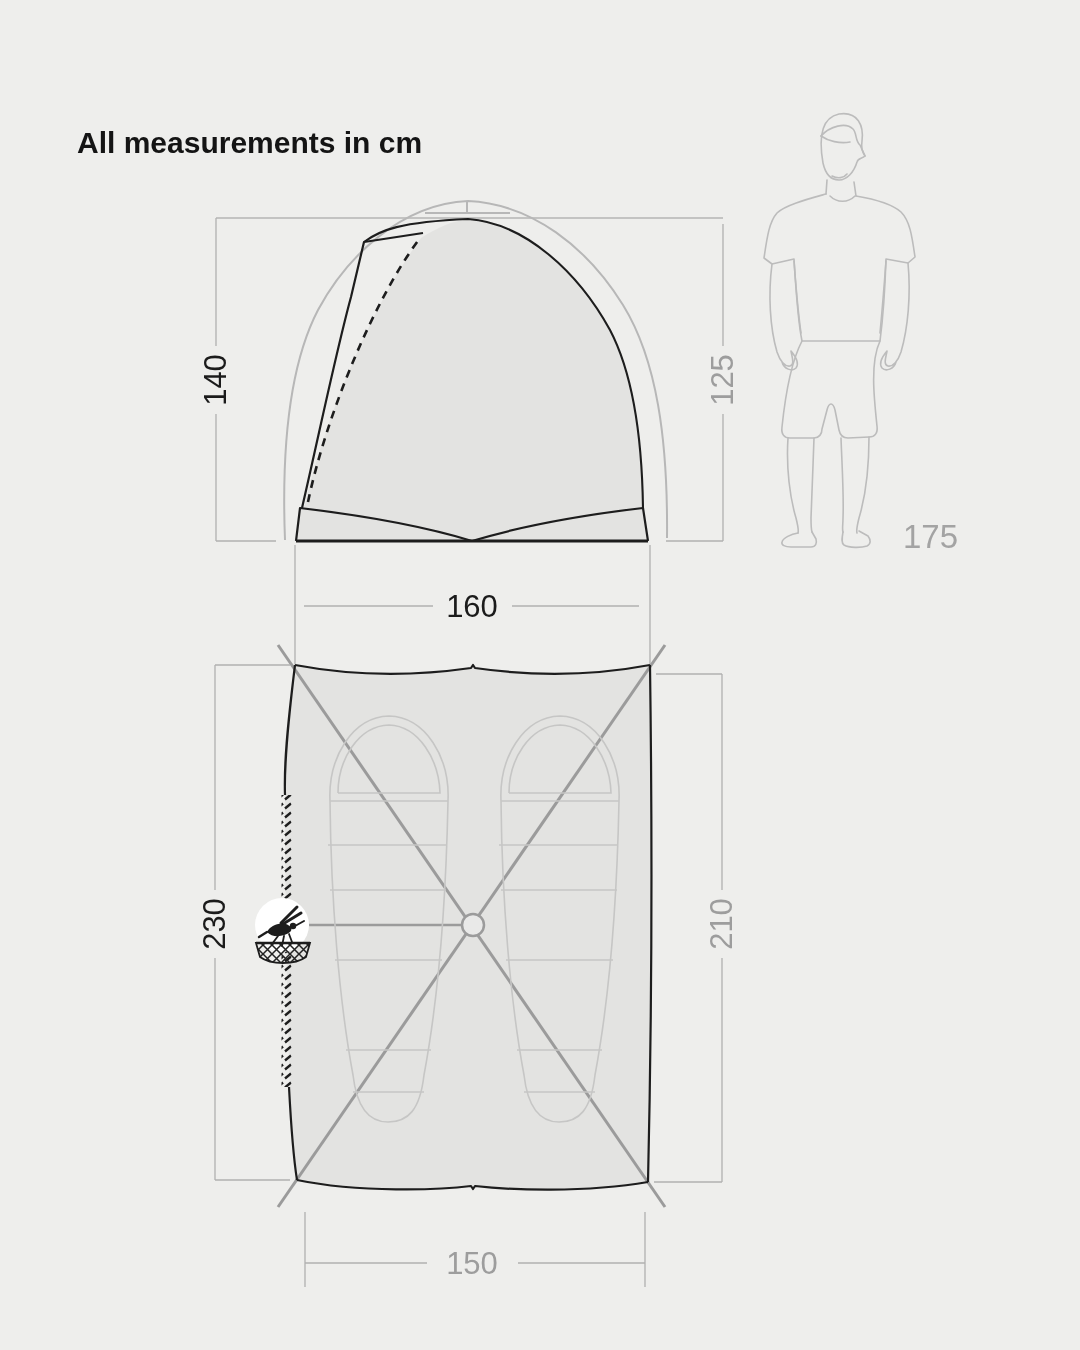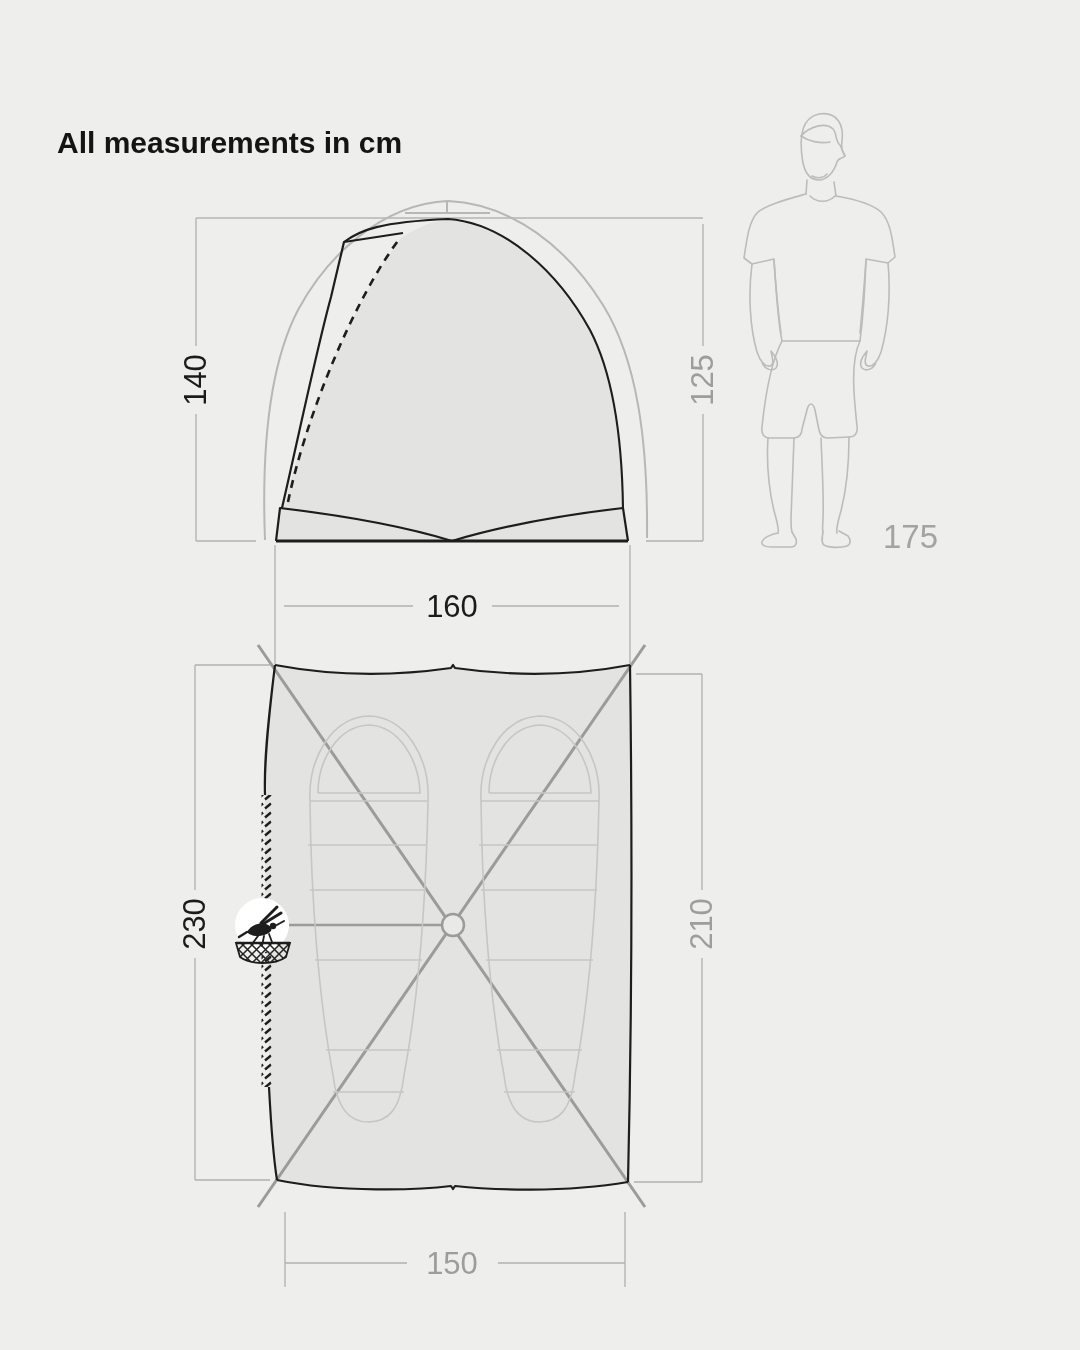--- a/index.html
+++ b/index.html
@@ -2,21 +2,21 @@
 <html><head>
 <meta charset="utf-8">
 <style>
   html,body{margin:0;padding:0;}
   body{
     width:1080px;height:1350px;
     background:#eeeeec;
     font-family:"Liberation Sans", sans-serif;
     overflow:hidden;
   }
-  .stage{position:relative;width:1005px;height:1350px;}
+  .stage{position:relative;width:1005px;height:1350px;padding-left:20px;}
   svg{display:block;}
   text{font-family:"Liberation Sans", sans-serif;}
   .title{font-weight:bold;font-size:30px;fill:#141414;}
   .dim-black{font-size:31px;fill:#1b1b1b;}
   .dim-gray{font-size:31px;fill:#9d9d9d;}
   .person-height{font-size:33px;fill:#a3a3a3;}
 </style>
 </head>
 <body>
 

